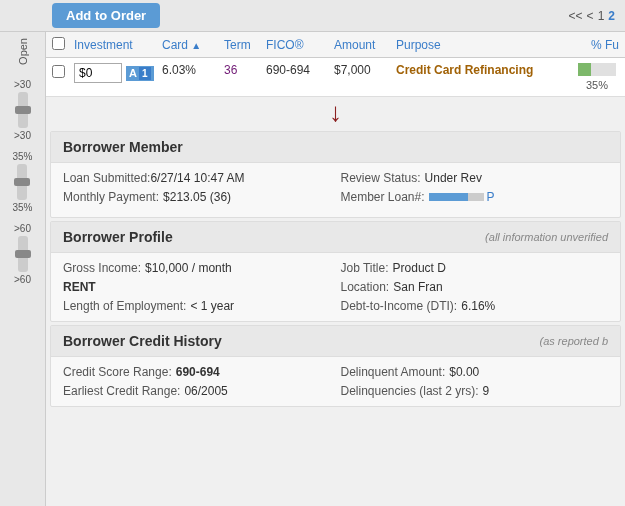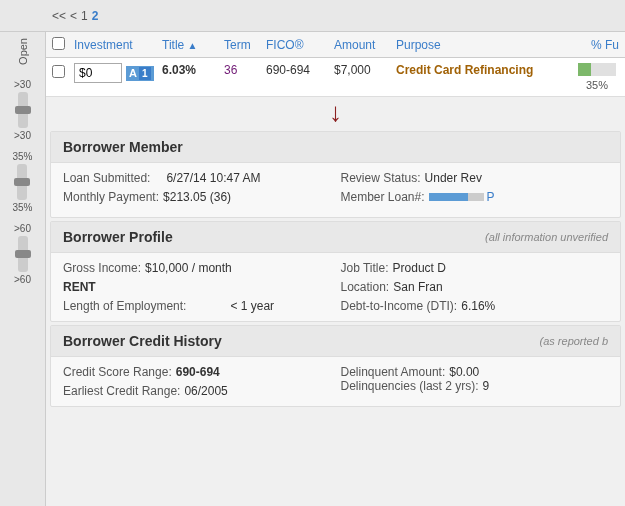--- a/index.html
+++ b/index.html
@@ -49,20 +49,21 @@
       color: #333;
       font-weight: normal;
     }
   </style>
 </head>
 <body>
 
 <div style="position:relative; width:625px; height:506px; overflow:hidden; background:#f0f0f0;">
 
   <div style="display:flex; align-items:center; justify-content:space-between; padding:4px 10px 4px 52px; background:#e8e8e8; border-bottom:1px solid #ccc; height:32px;">
+    <button class="add-to-order-btn">Add to Order</button>
     <div class="pagination">
       <span style="cursor:pointer; color:#555;">&lt;&lt;</span>
       <span style="cursor:pointer; color:#555;">&lt;</span>
       <span style="color:#555;">1</span>
       <a href="#">2</a>
     </div>
   </div>
 
   <div style="position:absolute; left:0; top:32px; width:46px; height:474px; background:#e8e8e8; border-right:1px solid #ccc; display:flex; flex-direction:column; align-items:center; padding-top:6px; gap:6px; z-index:10;">
     <span style="font-size:11px; color:#555; writing-mode:vertical-rl; transform:rotate(180deg);">Open</span>
@@ -95,21 +96,21 @@
   <div style="margin-left:46px; width:579px; overflow:hidden;">
 
     <div style="background:#f5f5f5; border-bottom:1px solid #ccc; display:flex; align-items:center; padding:4px 6px; height:26px;">
       <div style="width:22px;">
         <input type="checkbox" style="margin: 0px;">
       </div>
       <div style="width:88px;">
         <span style="color:#3a7dc9; font-size:12px; cursor:pointer;">Investment</span>
       </div>
       <div style="width:62px;">
-        <span style="color:#3a7dc9; font-size:12px; cursor:pointer;">Title</span>
+        <span style="color:#3a7dc9; font-size:12px; cursor:pointer;">Card</span>
         <span style="color:#3a7dc9; font-size:10px;">▲</span>
       </div>
       <div style="width:42px;">
         <span style="color:#3a7dc9; font-size:12px; cursor:pointer;">Term</span>
       </div>
       <div style="width:68px;">
         <span style="color:#3a7dc9; font-size:12px; cursor:pointer;">FICO®</span>
       </div>
       <div style="width:62px;">
         <span style="color:#3a7dc9; font-size:12px; cursor:pointer;">Amount</span>
@@ -127,21 +128,21 @@
         <input type="checkbox" style="margin: 0px;">
       </div>
       <div style="width:88px; display:flex; align-items:center; gap:4px;">
         <input type="text" style="border: 1px solid rgb(170, 170, 170); width: 48px; padding: 2px 4px; font-size: 12px;" value="$0">
         <div style="display:inline-flex; align-items:center; background:#5b9bd5; color:white; font-size:11px; font-weight:bold; padding:1px 3px;">
           <span>A</span>
           <span style="background:#3a7dc9; padding:1px 3px; margin-left:2px; font-size:10px;">1</span>
         </div>
       </div>
       <div style="width:62px;">
-        <span style="font-size:12px; color:#333;font-weight:bold;">6.03%</span>
+        <span style="font-size:12px; color:#333;">6.03%</span>
       </div>
       <div style="width:42px;">
         <span style="font-size:12px; color:#701a75;">36</span>
       </div>
       <div style="width:68px;">
         <span style="font-size:12px; color:#333;">690-694</span>
       </div>
       <div style="width:62px;">
         <span style="font-size:12px; color:#333;">$7,000</span>
       </div>
@@ -160,21 +161,21 @@
       <span style="color:#8b2020; font-size:26px; line-height:1;">↓</span>
     </div>
 
     <div class="section" style="background:#f8f8f8; border:1px solid #ddd; margin:4px 4px 3px 4px; border-radius:2px;">
       <div style="background:#e8e8e8; padding:7px 12px; font-size:14px; font-weight:bold; color:#333; border-bottom:1px solid #ddd;">
         <span>Borrower Member</span>
       </div>
       <div style="padding:8px 12px; display:flex; gap:10px;">
         <div style="flex:1;">
           <div class="info-row" style="display:flex; align-items:baseline; margin-bottom:5px; font-size:12px;">
-            <span class="info-label" style="color:#555; margin-right:16px;">Loan Submitted:</span>
+            <span class="info-label" style="color:#555; margin-right:0;">Loan Submitted:</span>
             <span class="info-value" style="color:#333;">6/27/14 10:47 AM</span>
           </div>
           <div class="info-row" style="display:flex; align-items:baseline; font-size:12px;">
             <span class="info-label" style="color:#555; margin-right:4px;">Monthly Payment:</span>
             <span class="info-value" style="color:#333;">$213.05 (36)</span>
           </div>
         </div>
         <div style="flex:1;">
           <div class="info-row" style="display:flex; align-items:baseline; margin-bottom:5px; font-size:12px;">
             <span class="info-label" style="color:#555; margin-right:4px;">Review Status:</span>
@@ -196,21 +197,21 @@
       </div>
       <div style="padding:8px 12px; display:flex; gap:10px;">
         <div style="flex:1;">
           <div style="display:flex; align-items:baseline; margin-bottom:5px; font-size:12px;">
             <span style="color:#555; margin-right:4px;">Gross Income:</span>
             <span style="color:#333;">$10,000 / month</span>
           </div>
           <div style="display:flex; align-items:baseline; margin-bottom:5px; font-size:12px;">
             <span style="color:#333; font-weight:bold;">RENT</span>
           </div>
-          <div style="display:flex; align-items:flex-start; font-size:12px;gap:40px;">
+          <div style="display:flex; align-items:flex-start; font-size:12px;">
             <span style="color:#555; margin-right:4px;">Length of Employment:</span>
             <span style="color:#333;">&lt; 1 year</span>
           </div>
         </div>
         <div style="flex:1;">
           <div style="display:flex; align-items:baseline; margin-bottom:5px; font-size:12px;">
             <span style="color:#555; margin-right:4px;">Job Title:</span>
             <span style="color:#333;">Product D</span>
           </div>
           <div style="display:flex; align-items:baseline; margin-bottom:5px; font-size:12px;">
@@ -235,21 +236,21 @@
           <div style="display:flex; align-items:baseline; margin-bottom:5px; font-size:12px;">
             <span style="color:#555; margin-right:4px;">Credit Score Range:</span>
             <span style="color:#333; font-weight:bold;">690-694</span>
           </div>
           <div style="display:flex; align-items:baseline; font-size:12px;">
             <span style="color:#555; margin-right:4px;">Earliest Credit Range:</span>
             <span style="color:#333;">06/2005</span>
           </div>
         </div>
         <div style="flex:1;">
-          <div style="display:flex; align-items:baseline; font-size:12px;">
+          <div style="display:flex; align-items:baseline; margin-bottom:5px; font-size:12px;">
             <span style="color:#555; margin-right:4px;">Delinquent Amount:</span>
             <span style="color:#333;">$0.00</span>
           </div>
           <div style="display:flex; align-items:baseline; font-size:12px;">
             <span style="color:#555; margin-right:4px;">Delinquencies (last 2 yrs):</span>
             <span style="color:#333;">9</span>
           </div>
         </div>
       </div>
     </div>

